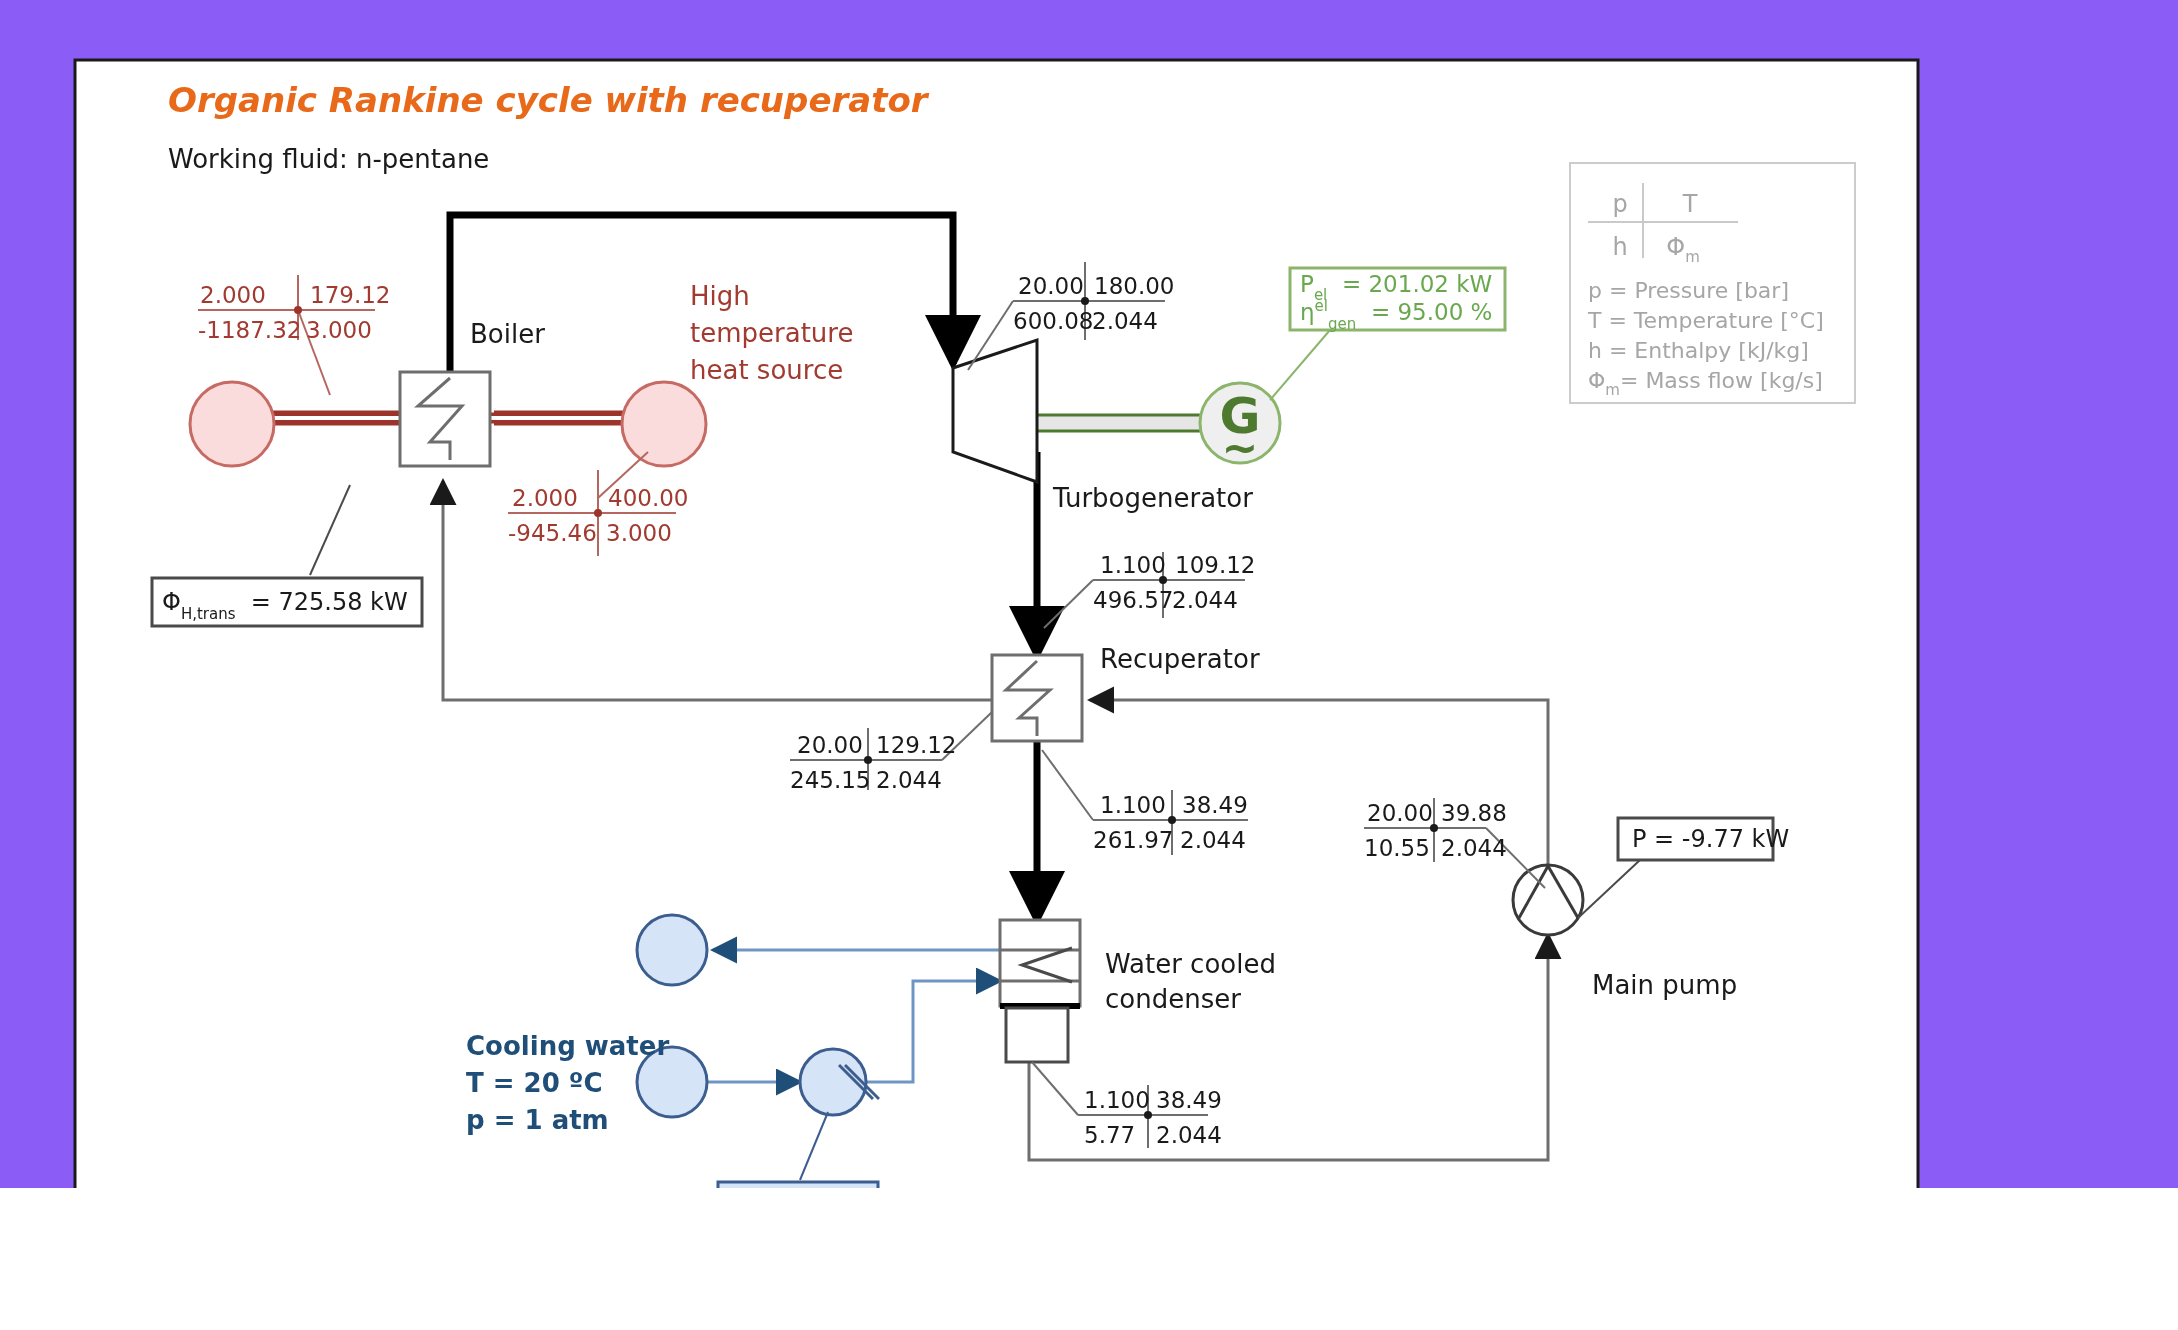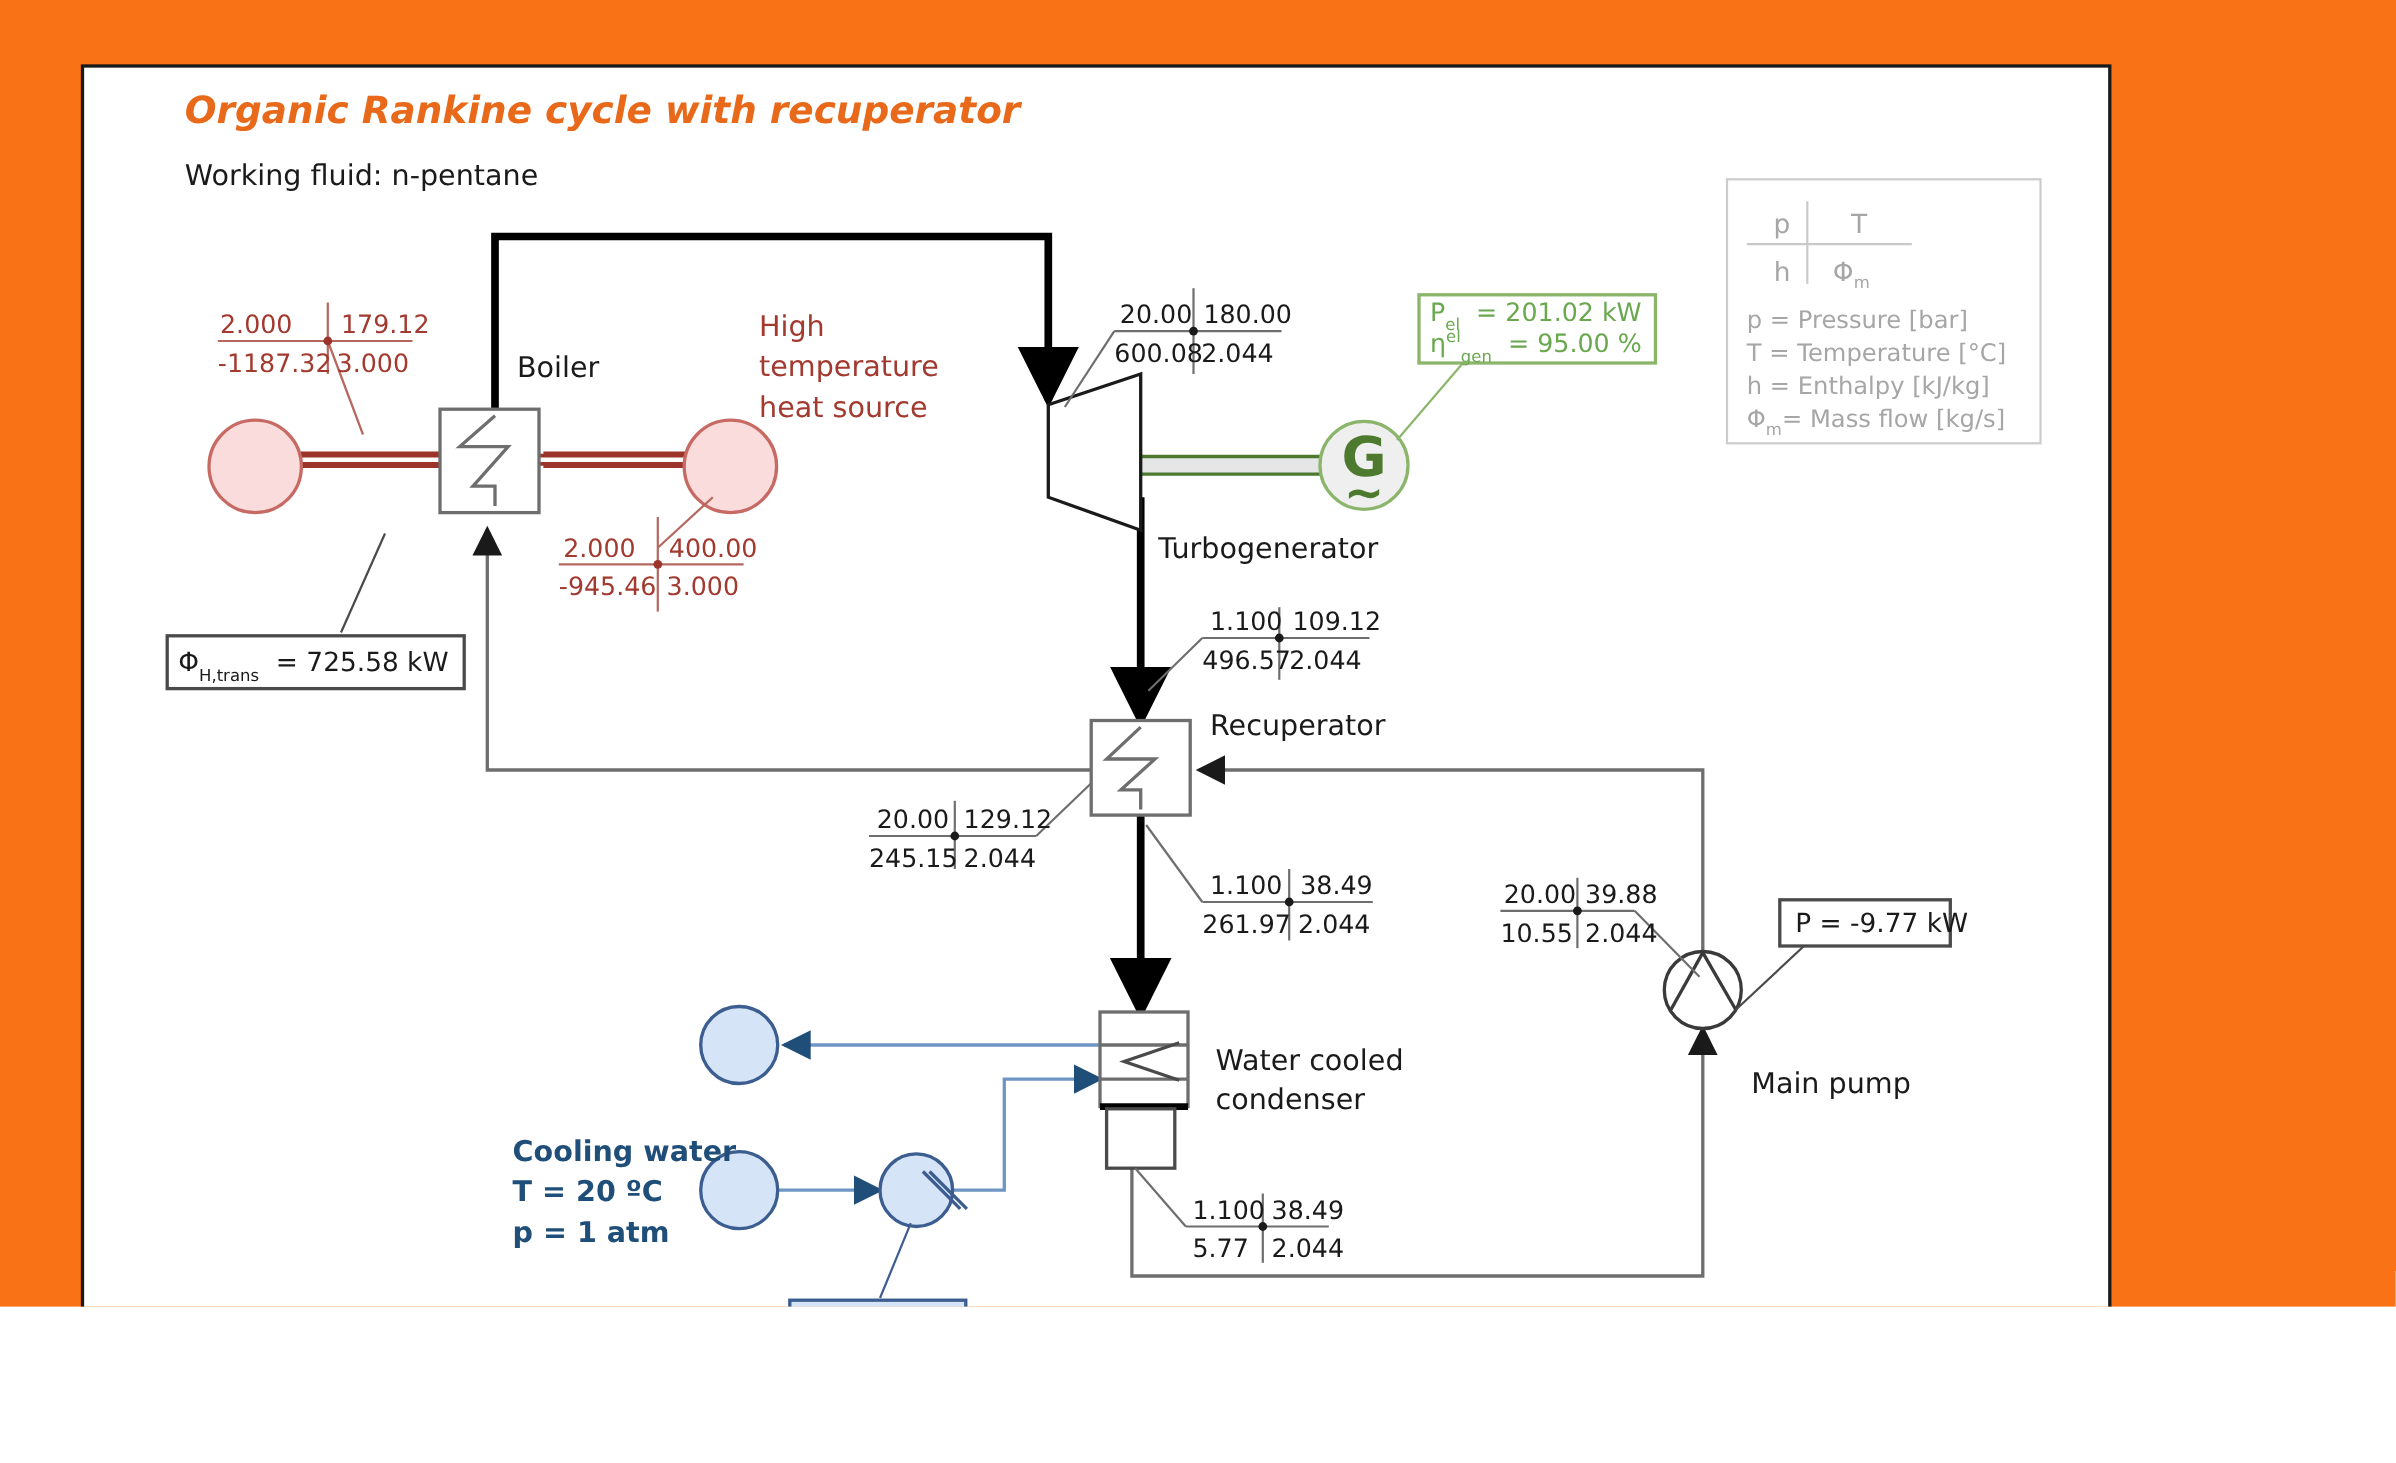--- a/index.html
+++ b/index.html
@@ -6,21 +6,21 @@
   html, body {
     margin: 0;
     padding: 0;
     background: #ffffff;
     font-family: "DejaVu Sans", "Liberation Sans", sans-serif;
   }
   #page {
     position: relative;
     width: 2178px;
     height: 1188px;
-    background: #f97316;
+    background: #8b5cf6;
     overflow: hidden;
   }
   svg#diagram {
     position: absolute;
     left: 0;
     top: 0;
     width: 2178px;
     height: 1330px;
   }
   .t { font-family: "DejaVu Sans", "Liberation Sans", sans-serif; }

